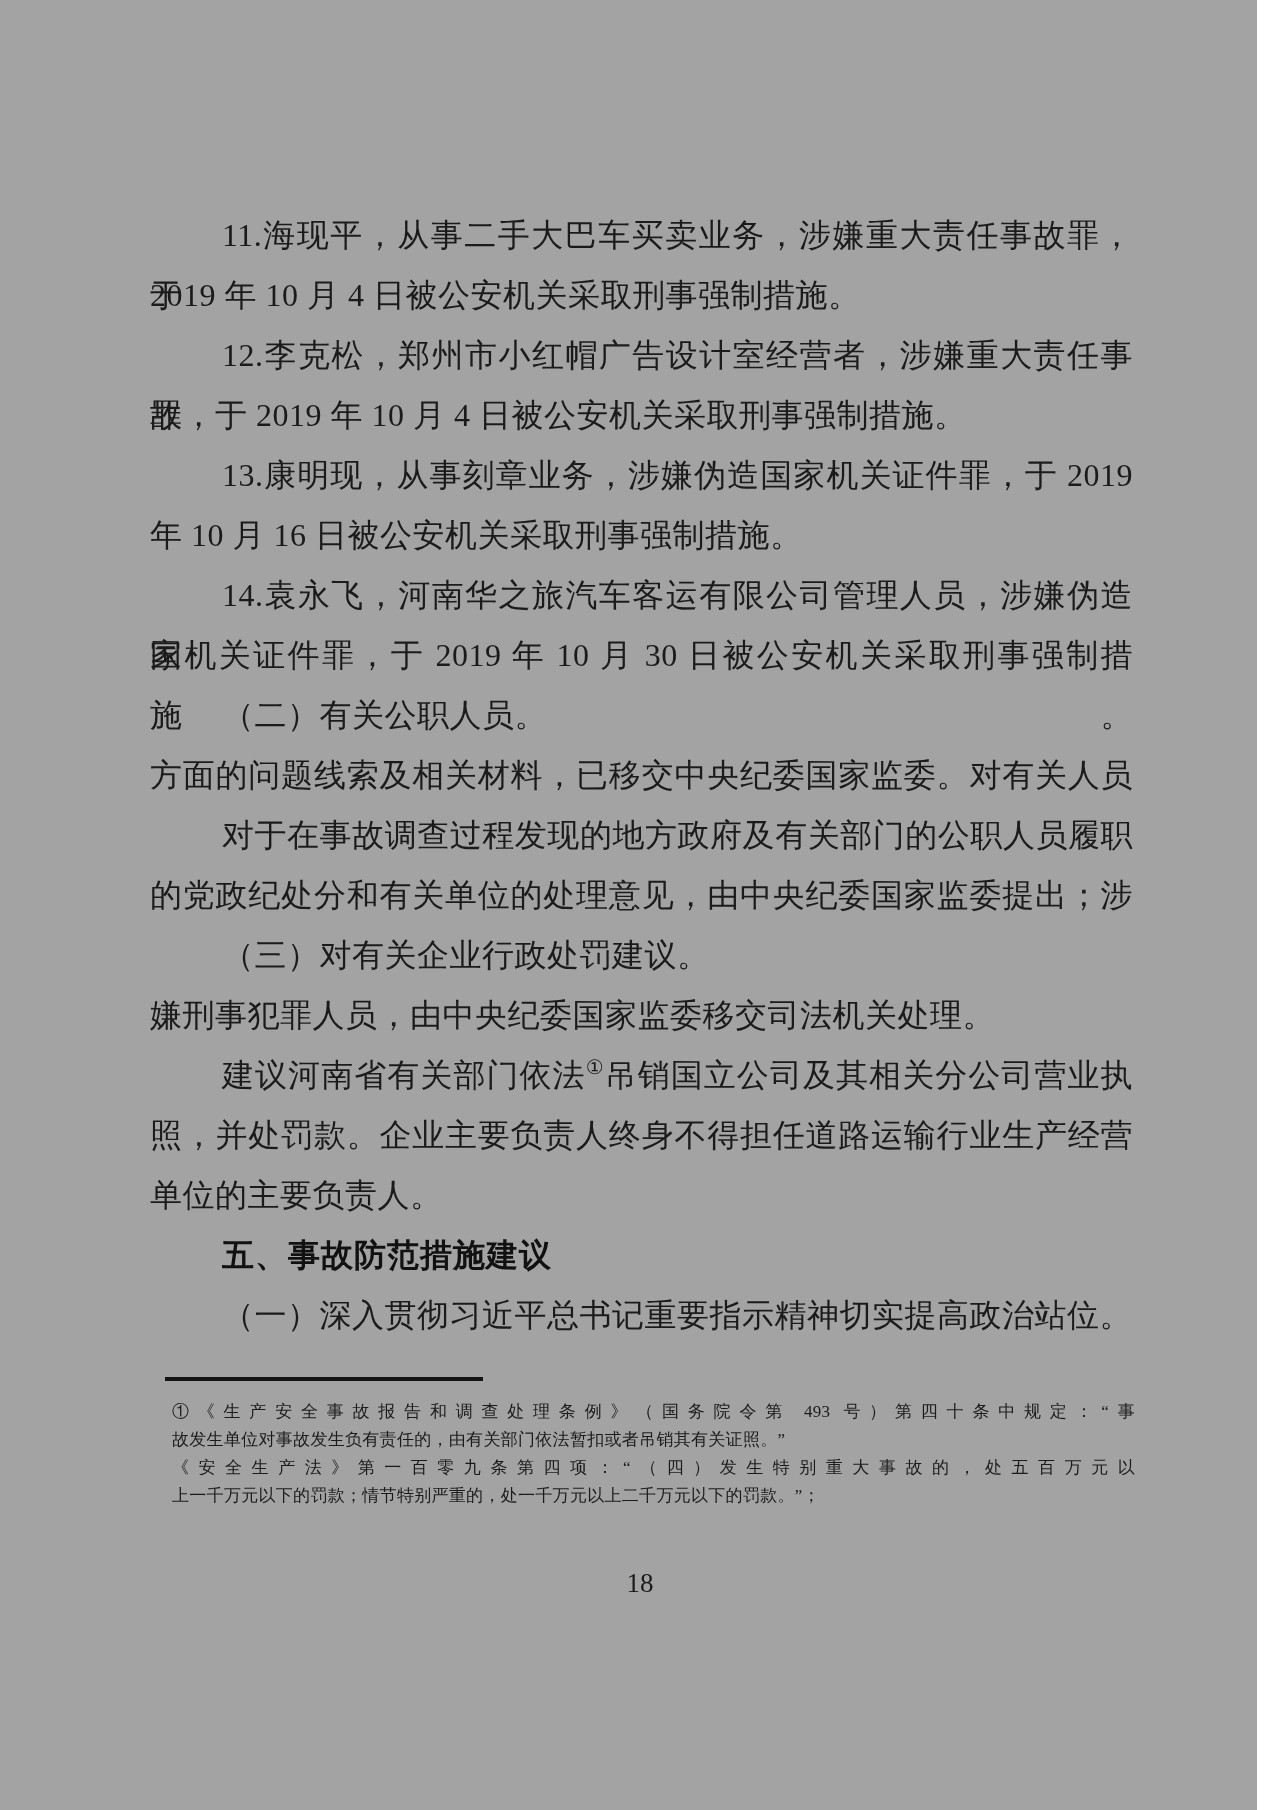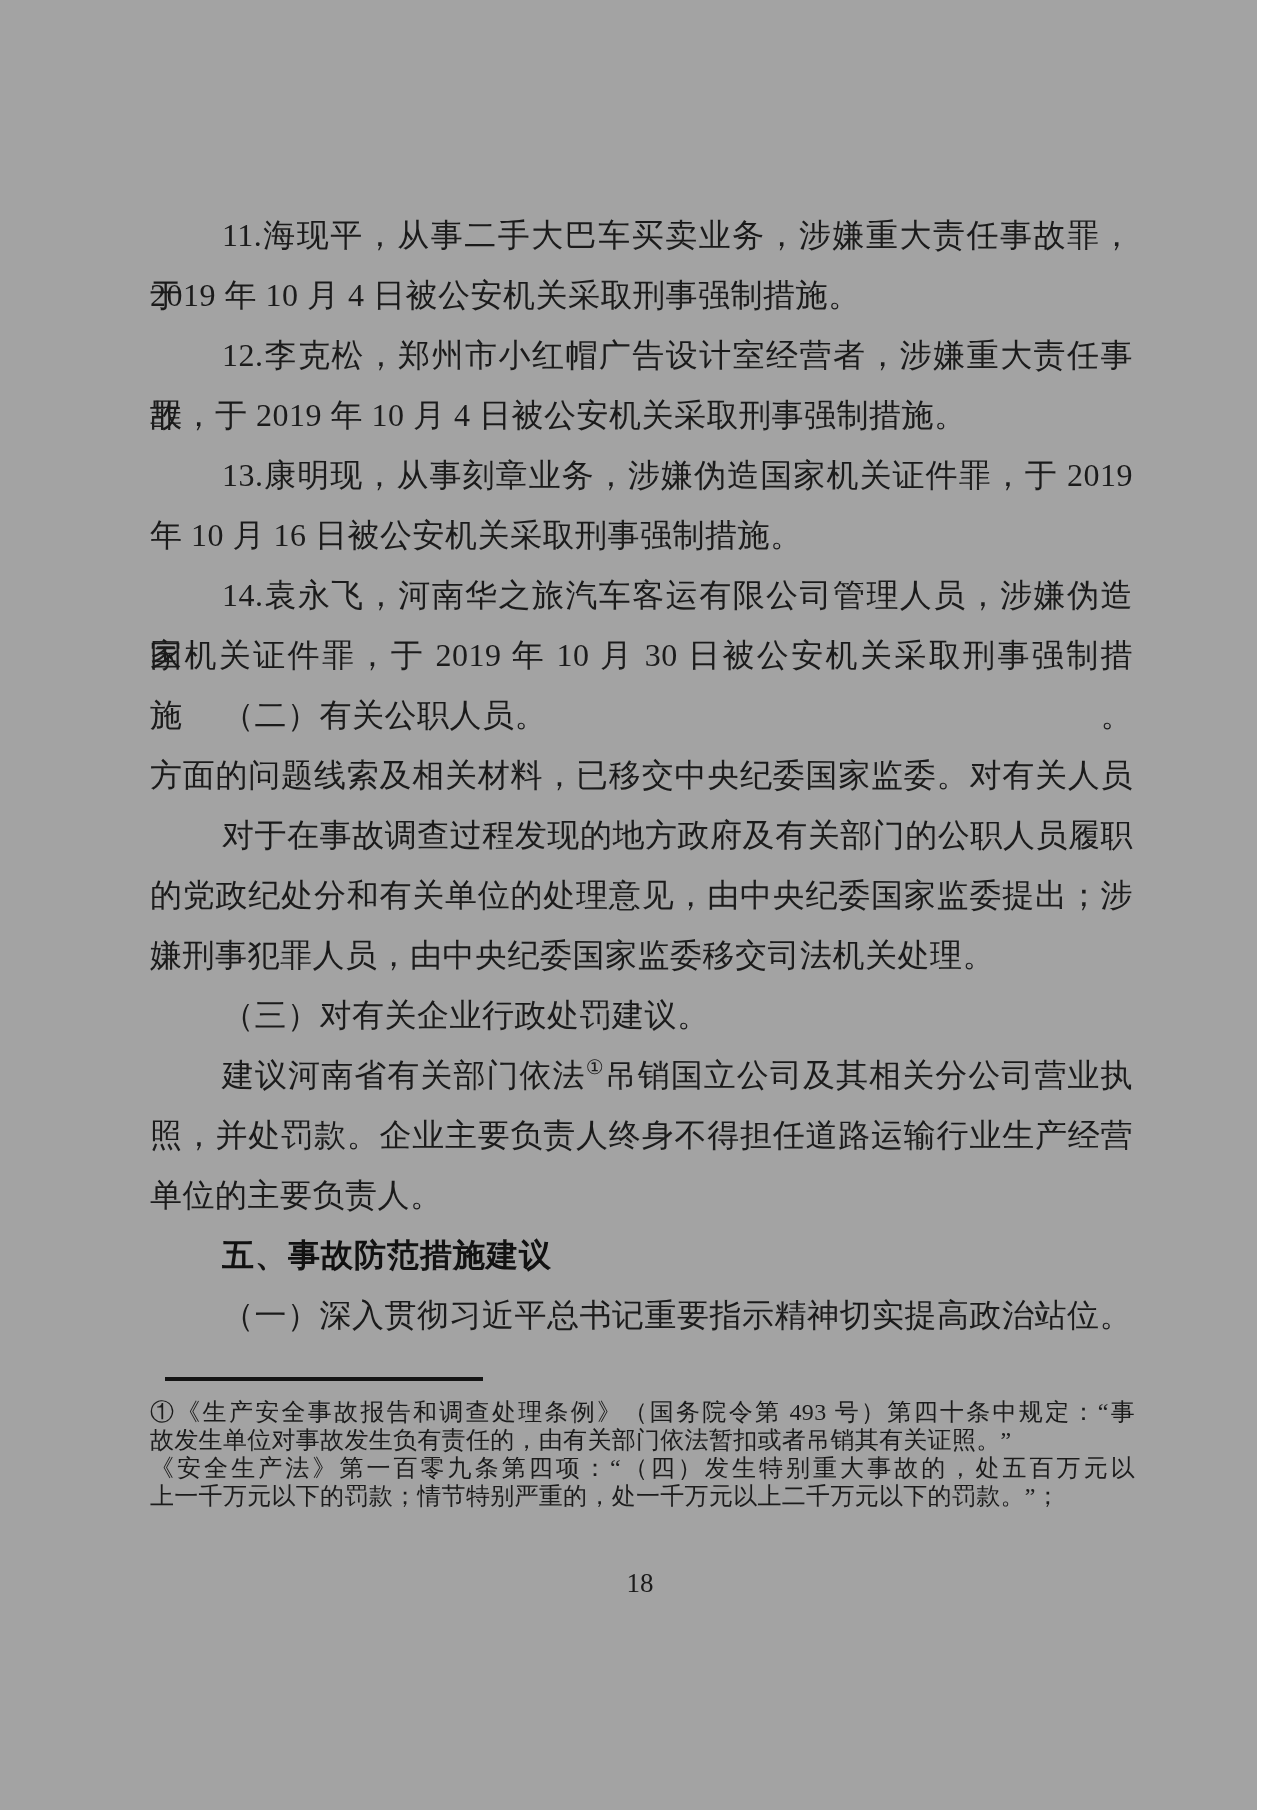--- a/index.html
+++ b/index.html
@@ -42,26 +42,27 @@
   .footnote-sep{
     position:absolute;
     left:165px;top:1377px;
     width:318px;height:4px;
     background:#141414;
   }
   .footnotes{
     position:absolute;left:150px;top:1398px;width:985px;
   }
   .fline{
-    font-size:24px;
+    font-size:17px;
     line-height:28px;
     height:28px;
     text-align:justify;
     text-align-last:left;
     letter-spacing:0.3px;
+    margin-left:22px;
   }
   .fline.just{
     text-align-last:justify;
   }
   .page-number{
     position:absolute;
     left:0;top:1568px;width:1280px;
     text-align:center;
     font-size:27px;
     color:#1b1b1b;
@@ -78,22 +79,22 @@
     <div class="line indent just">12.李克松，郑州市小红帽广告设计室经营者，涉嫌重大责任事故</div>
     <div class="line">罪，于 2019 年 10 月 4 日被公安机关采取刑事强制措施。</div>
     <div class="line indent just">13.康明现，从事刻章业务，涉嫌伪造国家机关证件罪，于 2019</div>
     <div class="line">年 10 月 16 日被公安机关采取刑事强制措施。</div>
     <div class="line indent just">14.袁永飞，河南华之旅汽车客运有限公司管理人员，涉嫌伪造国</div>
     <div class="line just">家机关证件罪，于 2019 年 10 月 30 日被公安机关采取刑事强制措施。</div>
     <div class="line indent">（二）有关公职人员。</div>
     <div class="line just">方面的问题线索及相关材料，已移交中央纪委国家监委。对有关人员</div>
     <div class="line indent just">对于在事故调查过程发现的地方政府及有关部门的公职人员履职</div>
     <div class="line just">的党政纪处分和有关单位的处理意见，由中央纪委国家监委提出；涉</div>
+    <div class="line indent">（三）对有关企业行政处罚建议。</div>
     <div class="line">嫌刑事犯罪人员，由中央纪委国家监委移交司法机关处理。</div>
-    <div class="line indent">（三）对有关企业行政处罚建议。</div>
     <div class="line indent just">
       <span>建议河南省有关部门依法</span><sup class="fnref">①</sup><span>吊销国立公司及其相关分公司营业执</span>
     </div>
     <div class="line just">照，并处罚款。企业主要负责人终身不得担任道路运输行业生产经营</div>
     <div class="line">单位的主要负责人。</div>
     <div class="line indent heading">五、事故防范措施建议</div>
     <div class="line indent">（一）深入贯彻习近平总书记重要指示精神切实提高政治站位。</div>
   </div>
 
   <div class="footnote-sep"></div>

